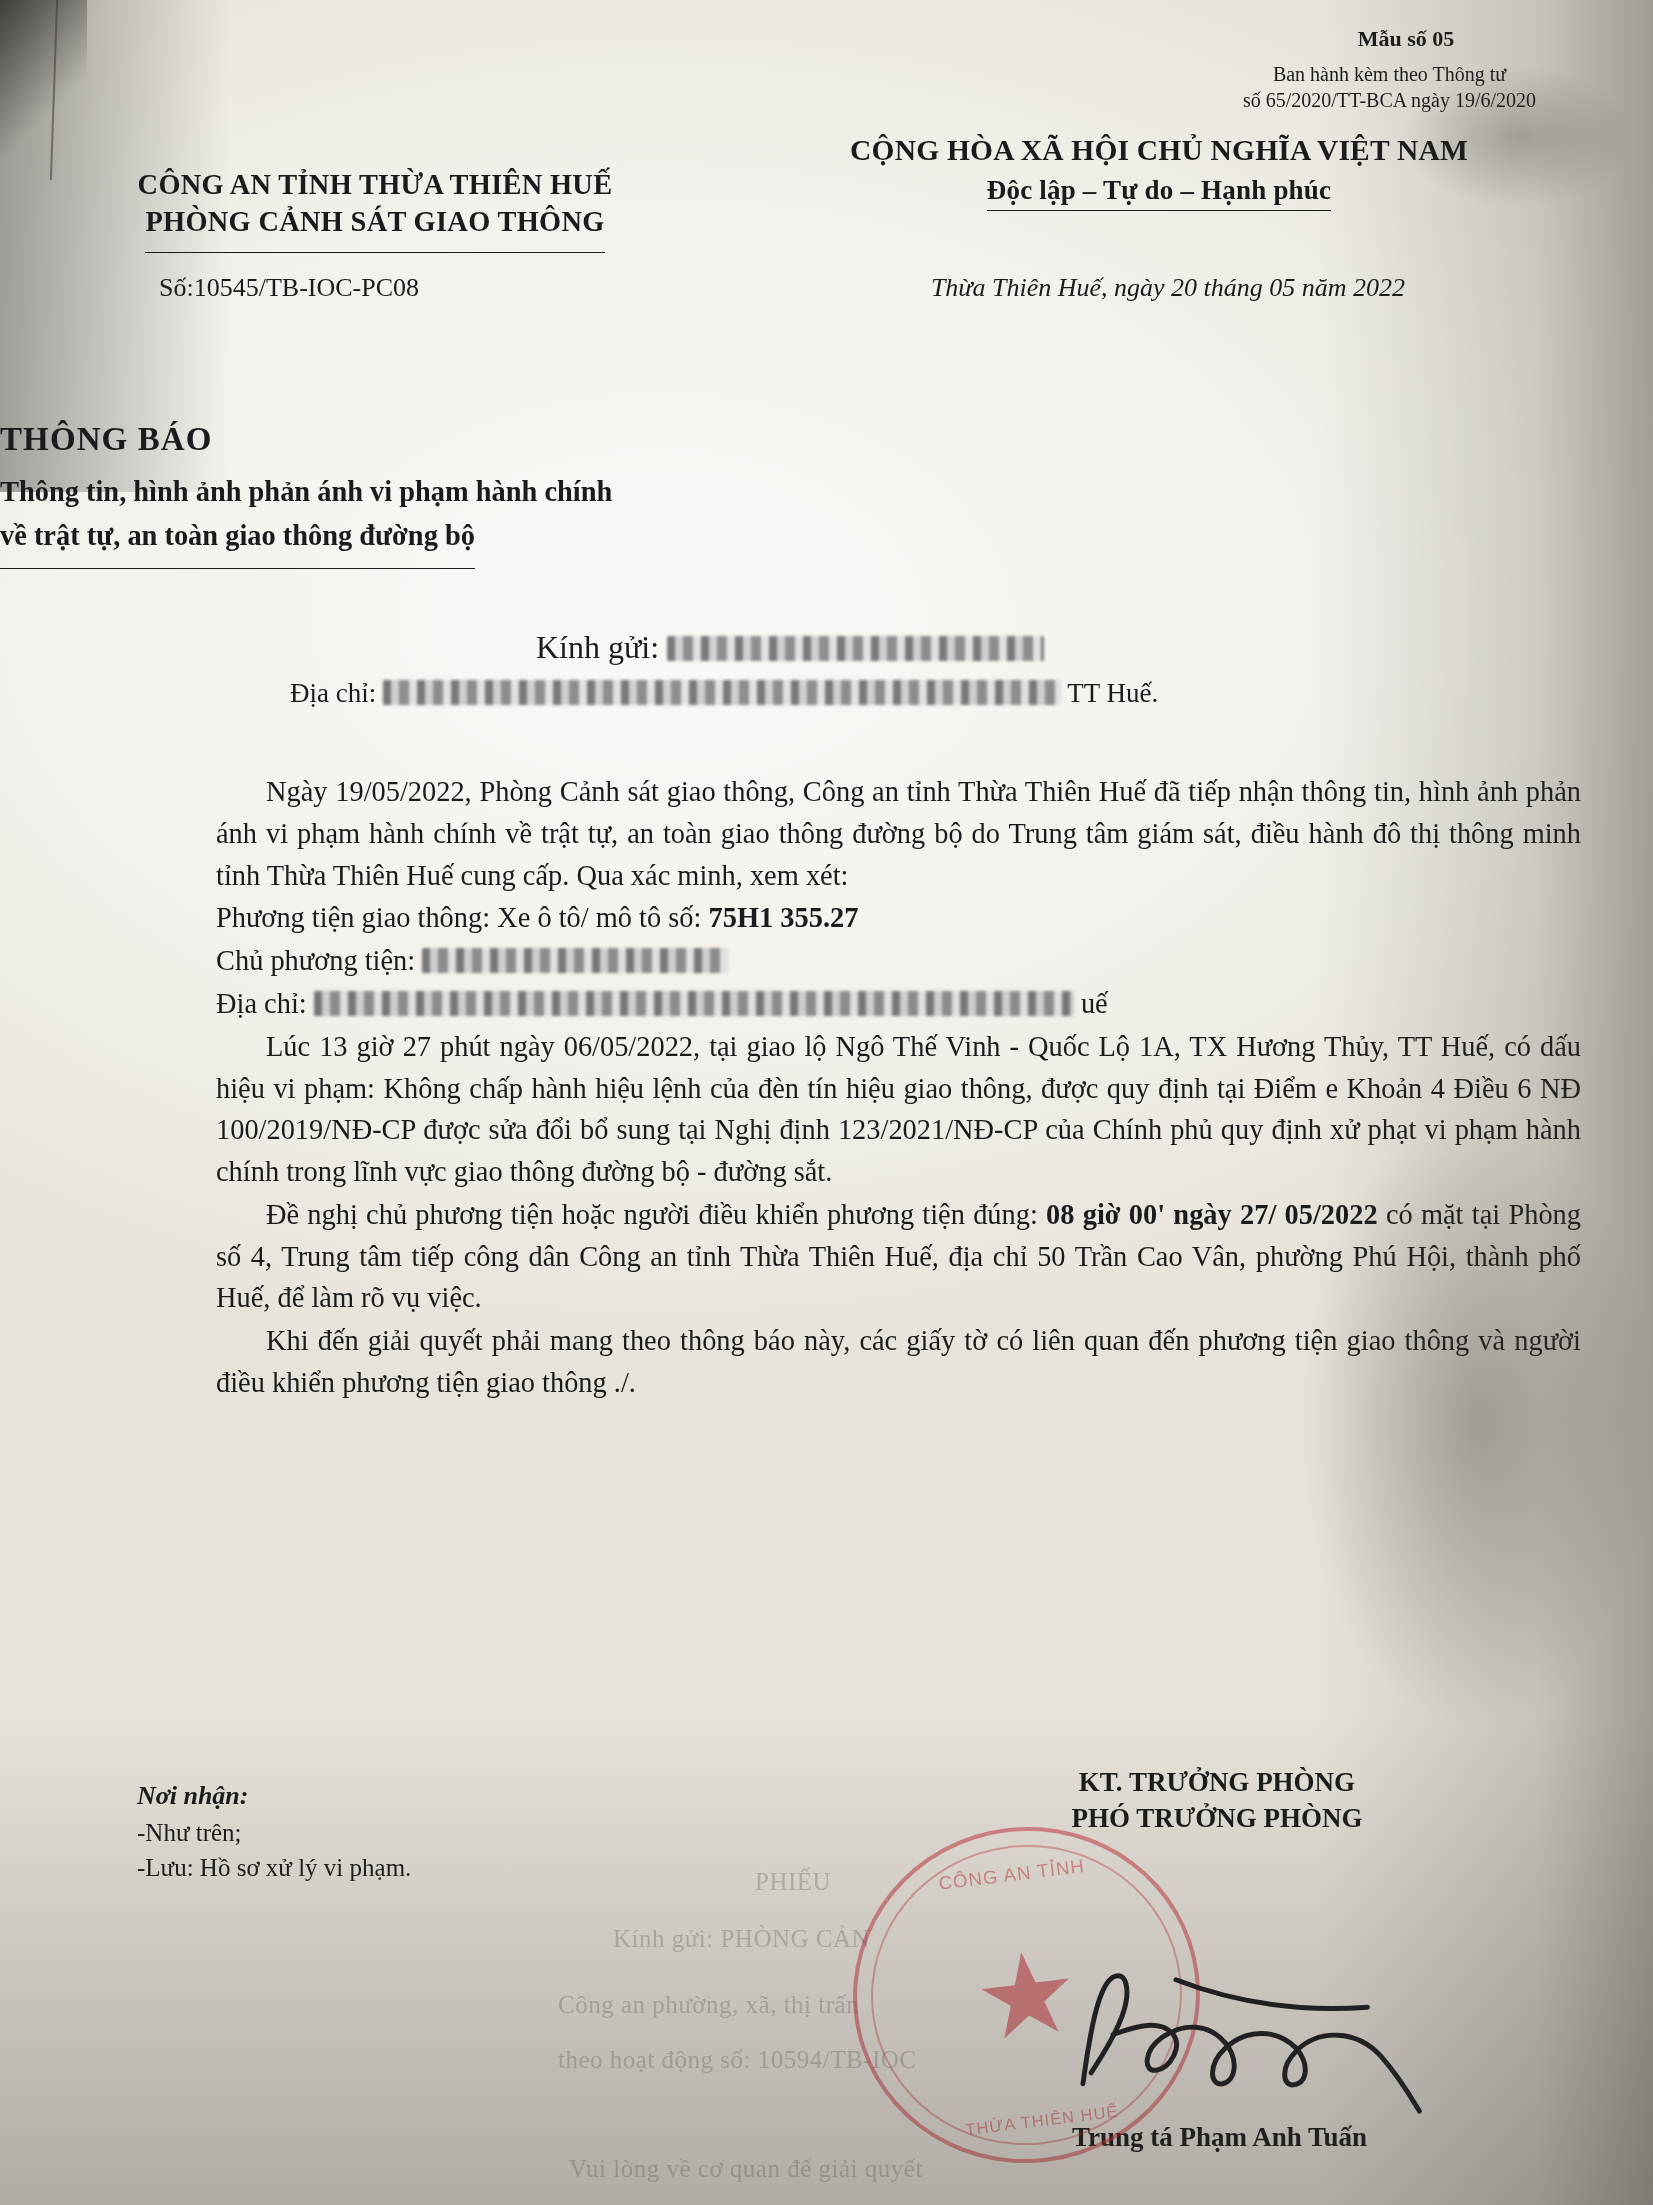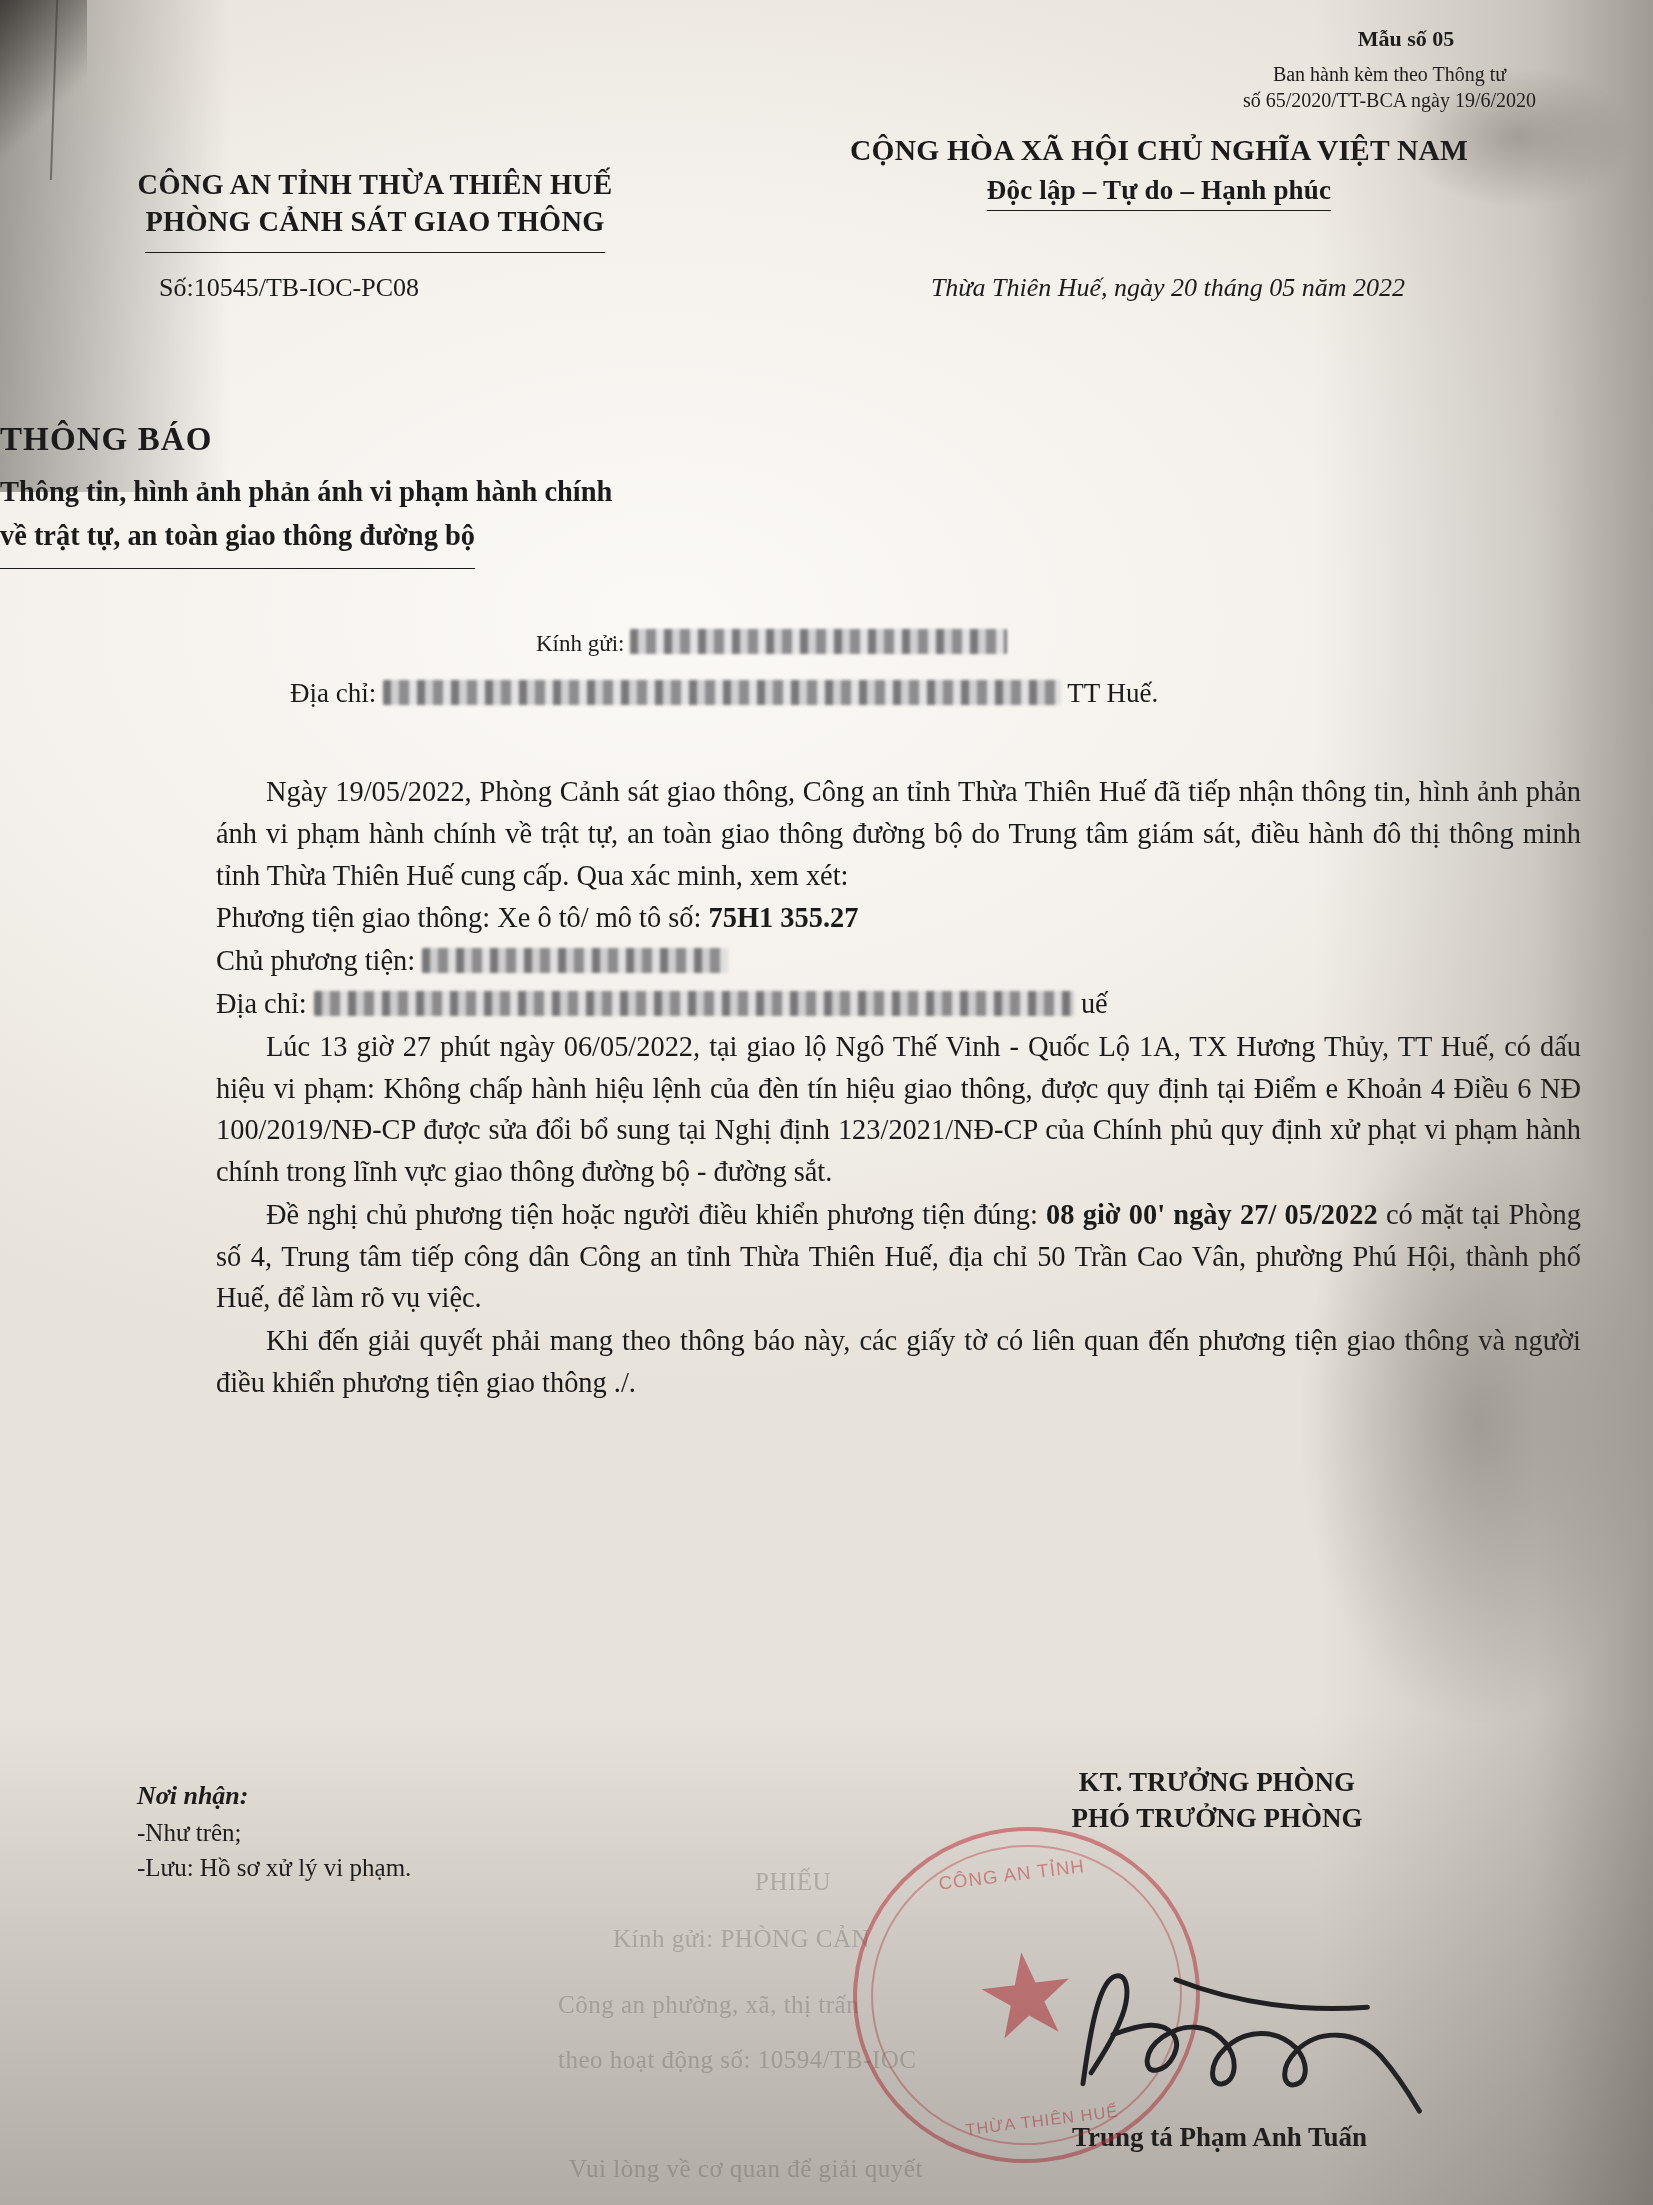--- a/index.html
+++ b/index.html
@@ -147,21 +147,21 @@
     font-size: 28.4px; font-weight: bold;
   }
   .title-sub2 .u2 {
     display: inline-block;
     border-bottom: 1.6px solid #1b1b1b;
     padding-bottom: 16px;
   }
 
   .kinh-gui {
     top: 629px; left: 536px;
-    font-size: 23px;
+    font-size: 32px;
   }
   .dia-chi-1 {
     top: 678px; left: 290px;
     font-size: 27px;
   }
 
   .body {
     top: 771px; left: 216px; width: 1365px;
     font-size: 28.4px; line-height: 1.47;
     text-align: justify;

